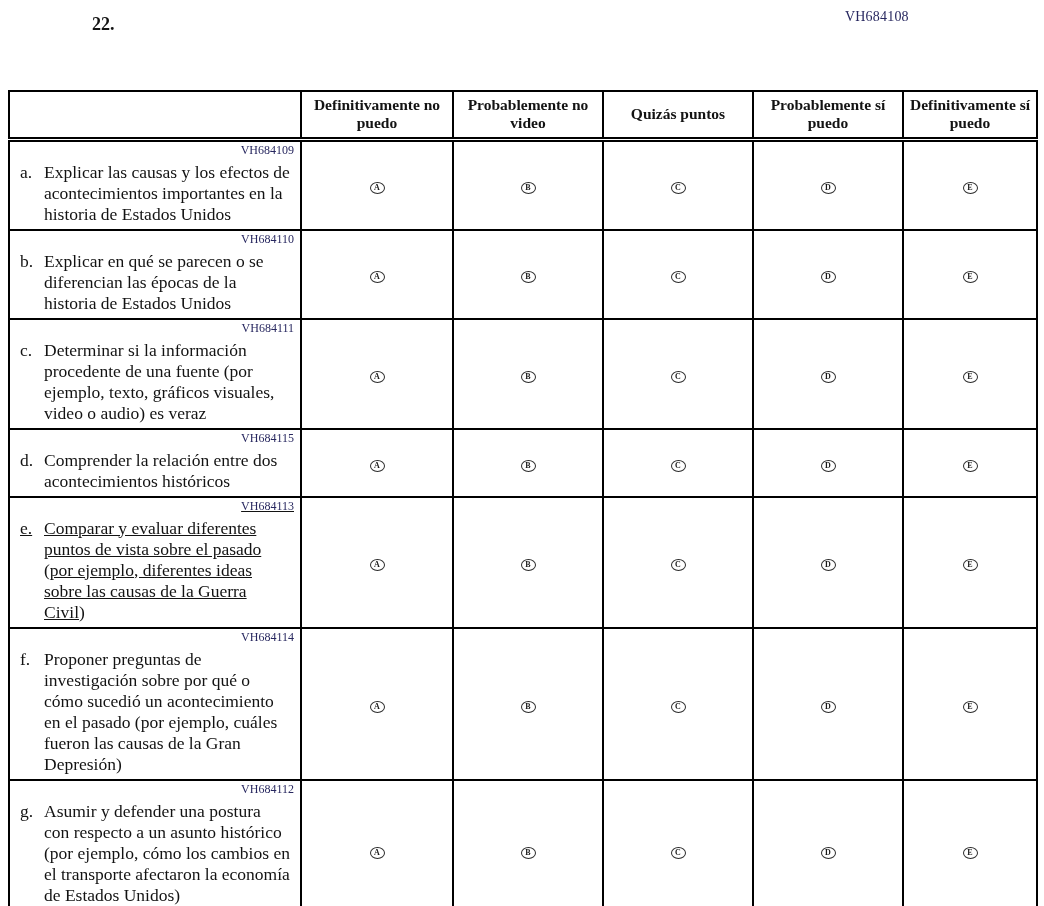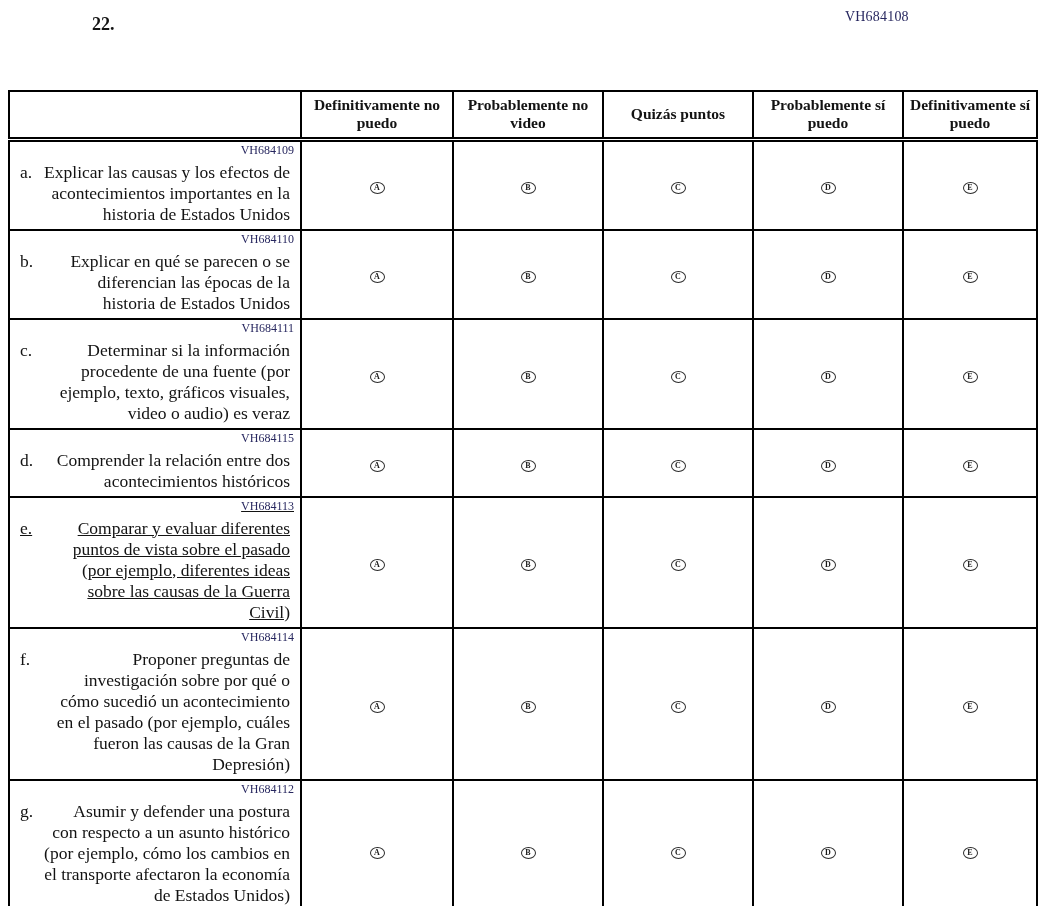--- a/index.html
+++ b/index.html
@@ -50,21 +50,21 @@
   tr.r-f { height: 137px; }
   tr.r-g { height: 141px; }
 
   td.label-cell { vertical-align: top; padding: 1px 4px 4px 10px; }
   .row-code {
     text-align: right; font-size: 12px; color: #27275f;
     line-height: 1.25; padding-right: 2px;
   }
   .item { display: flex; font-size: 17.5px; line-height: 1.2; margin-top: 4px; padding-right: 6px; }
   .item-letter { width: 24px; flex-shrink: 0; }
-  .item-text { flex: 1; text-align: right; }
+  .item-text { flex: 1; }
 
   td.option-cell { text-align: center; vertical-align: middle; }
   .bubble {
     display: inline-flex; align-items: center; justify-content: center;
     width: 15px; height: 12px; box-sizing: border-box;
     border: 1.5px solid #2a2a2a; border-radius: 50%;
     font-size: 8px; font-weight: bold; color: #1a1a1a;
     font-family: "Liberation Serif", serif; line-height: 1;
     cursor: pointer;
   }

